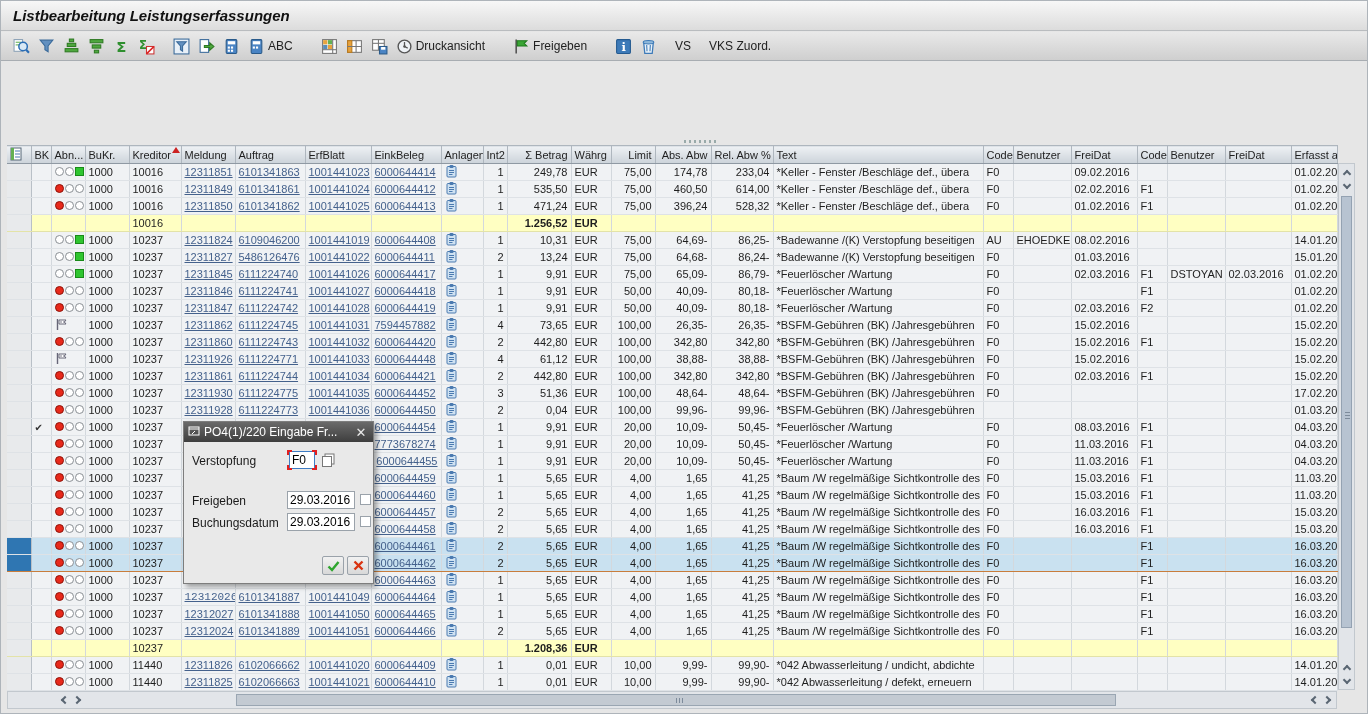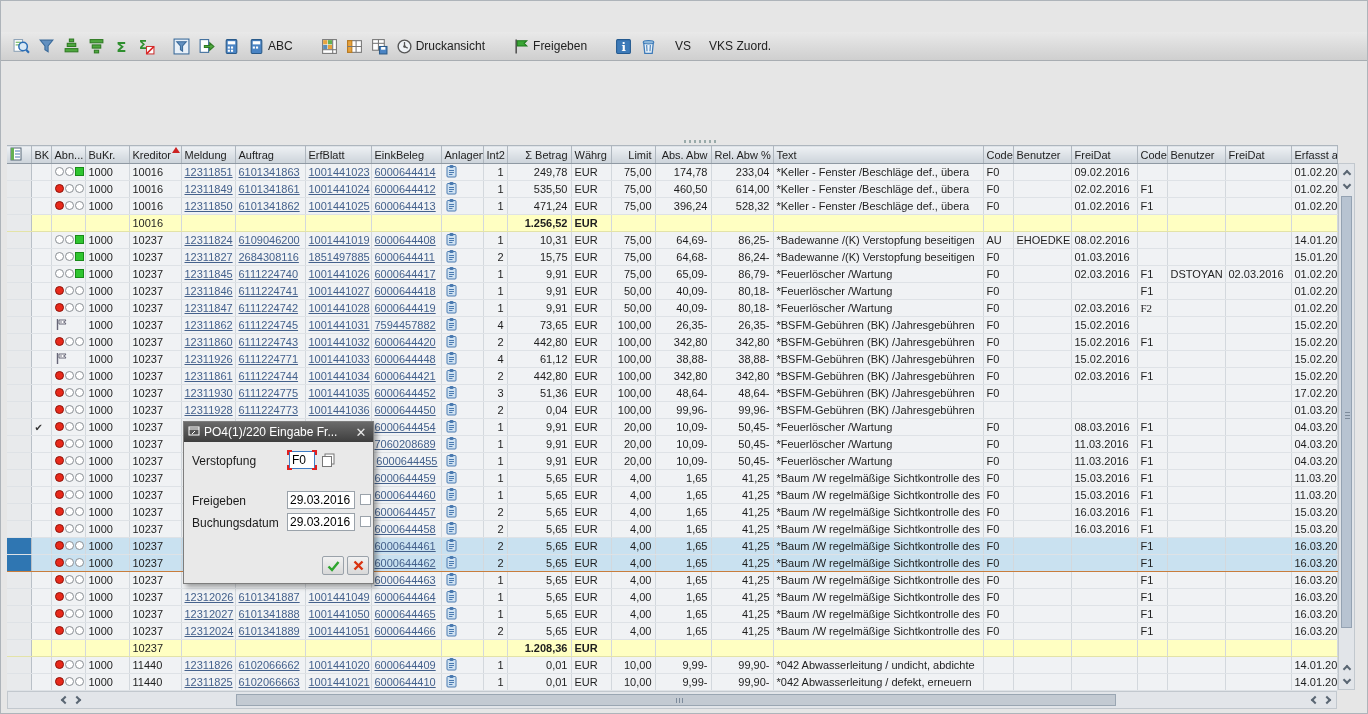--- a/index.html
+++ b/index.html
@@ -94,20 +94,23 @@
   .matchcode { position:absolute; left:136px; top:10px; width:17px; height:16px; cursor:pointer; }
   .dlg-check { position:absolute; width:11px; height:11px; background:#fff; border:1px solid #9aa2aa; cursor:pointer; }
   .dlg-btn { position:absolute; width:22px; height:19px; background:linear-gradient(#f2f2f2,#d8d8d8);
     border:1px solid #9aa2aa; border-radius:2px; display:flex; align-items:center; justify-content:center; cursor:pointer; }
 </style>
 </head>
 <body>
 
 <div class="window">
 
+  <div class="titlebar">
+    <span class="ttl">Listbearbeitung Leistungserfassungen</span>
+  </div>
 
   <div class="toolbar">
     <div class="tbtn">
         <span>
           <svg width="17" height="17" viewBox="0 0 16 16">
             <rect x="1" y="1.5" width="8" height="11" fill="#fff" stroke="#8aa0b5"></rect>
             <line x1="2.5" y1="4" x2="7.5" y2="4" stroke="#63b054"></line>
             <line x1="2.5" y1="6.5" x2="7.5" y2="6.5" stroke="#63b054"></line>
             <circle cx="9.5" cy="8" r="4" fill="#d8e8f5" stroke="#2a6db5" stroke-width="1.4"></circle>
             <line x1="12.4" y1="11" x2="15" y2="13.8" stroke="#2a6db5" stroke-width="2"></line>
@@ -525,32 +528,32 @@
             <td class="selcell" style="text-align: left;"></td>
             <td style="text-align: left;"></td>
             <td style="text-align: left;"><span class="lt">
                 <i class="c"></i>
                 <i class="c"></i>
                 <i class="sq"></i>
               </span></td>
             <td style="text-align: left;">1000</td>
             <td style="text-align: left;">10237</td>
             <td style="text-align: left;"><span class="link">12311827</span></td>
-            <td style="text-align: left;"><span class="link">2684308116</span></td>
-            <td style="text-align: left;"><span class="link">1851497885</span></td>
+            <td style="text-align: left;"><span class="link">5486126476</span></td>
+            <td style="text-align: left;"><span class="link">1001441022</span></td>
             <td style="text-align: left;"><span class="link">6000644411</span></td>
             <td style="text-align: left;"><span><svg width="13" height="14" viewBox="0 0 13 14">
                   <rect x="2" y="2.5" width="9" height="10.5" rx="1" fill="#cfe2f2" stroke="#4a7ab0"></rect>
                   <rect x="4.5" y="1" width="4" height="3" rx="1" fill="#4a7ab0"></rect>
                   <line x1="4" y1="6.5" x2="9" y2="6.5" stroke="#4a7ab0"></line>
                   <line x1="4" y1="8.5" x2="9" y2="8.5" stroke="#4a7ab0"></line>
                   <line x1="4" y1="10.5" x2="7.5" y2="10.5" stroke="#4a7ab0"></line>
                 </svg></span></td>
             <td style="text-align: right;">2</td>
-            <td style="text-align: right;">15,75</td>
+            <td style="text-align: right;">13,24</td>
             <td style="text-align: left;">EUR</td>
             <td style="text-align: right;">75,00</td>
             <td style="text-align: right;">64,68-</td>
             <td style="text-align: right;">86,24-</td>
             <td style="text-align: left;">*Badewanne /(K) Verstopfung beseitigen</td>
             <td style="text-align: left;">F0</td>
             <td style="text-align: left;"></td>
             <td style="text-align: left;">01.03.2016</td>
             <td style="text-align: left;"></td>
             <td style="text-align: left;"></td>
@@ -653,21 +656,21 @@
             <td style="text-align: right;">1</td>
             <td style="text-align: right;">9,91</td>
             <td style="text-align: left;">EUR</td>
             <td style="text-align: right;">50,00</td>
             <td style="text-align: right;">40,09-</td>
             <td style="text-align: right;">80,18-</td>
             <td style="text-align: left;">*Feuerlöscher /Wartung</td>
             <td style="text-align: left;">F0</td>
             <td style="text-align: left;"></td>
             <td style="text-align: left;">02.03.2016</td>
-            <td style="text-align: left; font-family: Liberation Serif, serif;">F2</td>
+            <td style="text-align: left;">F2</td>
             <td style="text-align: left;"></td>
             <td style="text-align: left;"></td>
             <td style="text-align: left;">01.02.20</td>
           </tr>
           <tr>
             <td class="selcell" style="text-align: left;"></td>
             <td style="text-align: left;"></td>
             <td style="text-align: left;"><span><svg width="13" height="13" viewBox="0 0 13 13">
                   <line x1="2.5" y1="1" x2="2.5" y2="12" stroke="#667" stroke-width="1.4"></line>
                   <path d="M4 2h7l-1.6 2 1.6 2H4z" fill="#fff" stroke="#667"></path>
@@ -925,21 +928,21 @@
             <td style="text-align: left;"><span class="lt">
                 <i class="c r"></i>
                 <i class="c"></i>
                 <i class="c"></i>
               </span></td>
             <td style="text-align: left;">1000</td>
             <td style="text-align: left;">10237</td>
             <td style="text-align: left;"></td>
             <td style="text-align: left;"></td>
             <td style="text-align: left;"></td>
-            <td style="text-align: left;"><span class="link">7060208689</span></td>
+            <td style="text-align: left;"><span class="link">7773678274</span></td>
             <td style="text-align: left;"><span><svg width="13" height="14" viewBox="0 0 13 14">
                   <rect x="2" y="2.5" width="9" height="10.5" rx="1" fill="#cfe2f2" stroke="#4a7ab0"></rect>
                   <rect x="4.5" y="1" width="4" height="3" rx="1" fill="#4a7ab0"></rect>
                   <line x1="4" y1="6.5" x2="9" y2="6.5" stroke="#4a7ab0"></line>
                   <line x1="4" y1="8.5" x2="9" y2="8.5" stroke="#4a7ab0"></line>
                   <line x1="4" y1="10.5" x2="7.5" y2="10.5" stroke="#4a7ab0"></line>
                 </svg></span></td>
             <td style="text-align: right;">1</td>
             <td style="text-align: right;">9,91</td>
             <td style="text-align: left;">EUR</td>
@@ -1246,21 +1249,21 @@
           <tr>
             <td class="selcell" style="text-align: left;"></td>
             <td style="text-align: left;"></td>
             <td style="text-align: left;"><span class="lt">
                 <i class="c r"></i>
                 <i class="c"></i>
                 <i class="c"></i>
               </span></td>
             <td style="text-align: left;">1000</td>
             <td style="text-align: left;">10237</td>
-            <td style="text-align: center;"><span class="link">12312026</span></td>
+            <td style="text-align: center; font-family: Liberation Mono, monospace;"><span class="link">12312026</span></td>
             <td style="text-align: left;"><span class="link">6101341887</span></td>
             <td style="text-align: left;"><span class="link">1001441049</span></td>
             <td style="text-align: left;"><span class="link">6000644464</span></td>
             <td style="text-align: left;"><span><svg width="13" height="14" viewBox="0 0 13 14">
                   <rect x="2" y="2.5" width="9" height="10.5" rx="1" fill="#cfe2f2" stroke="#4a7ab0"></rect>
                   <rect x="4.5" y="1" width="4" height="3" rx="1" fill="#4a7ab0"></rect>
                   <line x1="4" y1="6.5" x2="9" y2="6.5" stroke="#4a7ab0"></line>
                   <line x1="4" y1="8.5" x2="9" y2="8.5" stroke="#4a7ab0"></line>
                   <line x1="4" y1="10.5" x2="7.5" y2="10.5" stroke="#4a7ab0"></line>
                 </svg></span></td>

